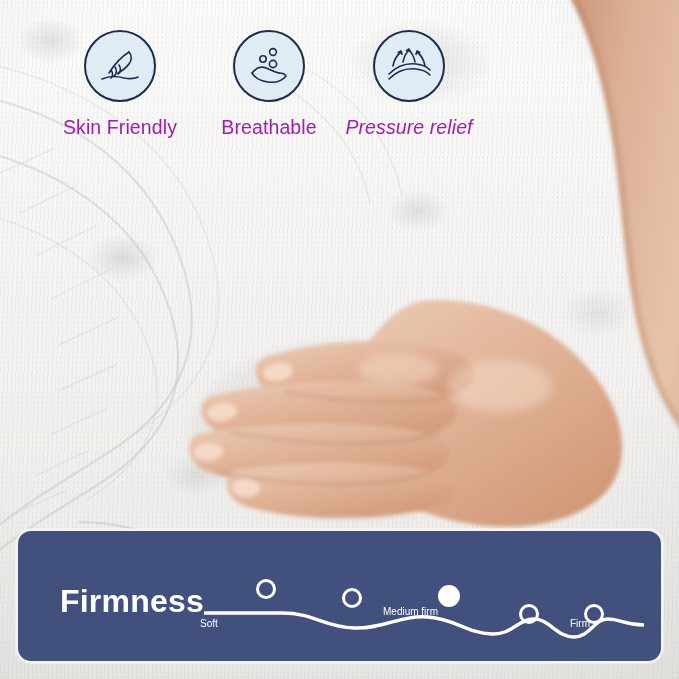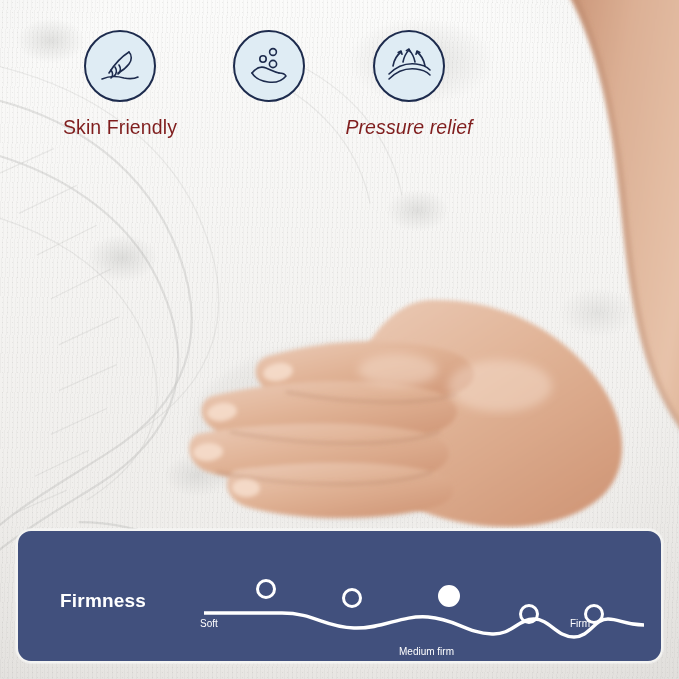--- a/index.html
+++ b/index.html
@@ -34,34 +34,34 @@
   
   .limb{position:absolute;inset:0;}
 
   
   .badges{position:absolute;left:0;top:30px;width:679px;height:135px;}
   .badge{position:absolute;width:140px;text-align:center;}
   .badge .disc{width:72px;height:72px;margin:0 auto;border-radius:50%;
     background:#dfecf4;border:2px solid #1d2b4d;box-sizing:border-box;
     display:flex;align-items:center;justify-content:center;}
   .badge .disc svg{display:block;}
-  .badge .cap{margin-top:14px;font-size:19.5px;color:#7f1d1d;letter-spacing:.1px;white-space:nowrap;}
+  .badge .cap{margin-top:14px;font-size:19.5px;color:#a21caf;letter-spacing:.1px;white-space:nowrap;}
   .b1{left:50px;}  .b2{left:199px;} .b3{left:339px;font-style:italic;} .b4{left:492px;}
 
   
   .panel{position:absolute;left:16px;top:529px;width:647px;height:134px;
     background:#41507d;border-radius:15px;box-sizing:border-box;
     border:2.5px solid #f4f4f2;box-shadow:0 0 0 1px rgba(255,255,255,.35);}
   .panel .title{position:absolute;left:42px;top:70px;transform:translateY(-50%);
-    color:#fff;font-size:19px;font-weight:bold;letter-spacing:.2px;}
+    color:#fff;font-size:32px;font-weight:bold;letter-spacing:.2px;}
   .scale{position:absolute;left:186px;top:10px;width:440px;height:118px;}
   .scale svg{display:block;}
   .sc-lab{position:absolute;color:#fff;font-size:10px;white-space:nowrap;}
   .lab-soft{left:200px;top:618px;}
-  .lab-med{left:383px;top:646px;margin-left:16px;}
+  .lab-med{left:383px;top:606px;}
   .lab-firm{left:570px;top:618px;}
 </style>
 </head>
 <body>
 
 <div id="stage">
 
   <div class="photo">
     <svg class="tex-swirl" viewBox="0 0 490 600" preserveAspectRatio="none">
       <path d="M10,40 C120,60 190,120 220,200 C250,280 230,350 150,400 C80,445 30,470 0,520"></path>
@@ -176,20 +176,21 @@
     <div class="badge b2">
       <div class="disc">
         <svg width="46" height="46" viewBox="0 0 46 46" fill="none" stroke="#1d2b4d" stroke-width="1.6" stroke-linecap="round" stroke-linejoin="round">
           <circle cx="27" cy="9" r="3.4"></circle>
           <circle cx="17" cy="16" r="3.2"></circle>
           <circle cx="27" cy="21" r="3.6"></circle>
           <path d="M6,30 C10,25 15,23 20,25 C24,26.5 28,29 33,30"></path>
           <path d="M33,30 C37,30 39,31 40,33 C36,38 29,40 22,39 C15,38 9,35 6,30"></path>
         </svg>
       </div>
+      <div class="cap">Breathable</div>
     </div>
 
     <div class="badge b3">
       <div class="disc">
         <svg width="48" height="48" viewBox="0 0 48 48" fill="none" stroke="#1d2b4d" stroke-width="1.6" stroke-linecap="round" stroke-linejoin="round">
           <path d="M4,32 C12,24 22,21 31,22 C37,22.6 42,25 45,28"></path>
           <path d="M4,37 C12,29 22,26 31,27 C37,27.6 42,30 45,33"></path>
           <path d="M8,24 C9,18 12,13 16,10"></path>
           <path d="M13.2,10.5 L16,9 L17,12.2"></path>
           <path d="M18,20 C19,15 21,11 24,8"></path>

